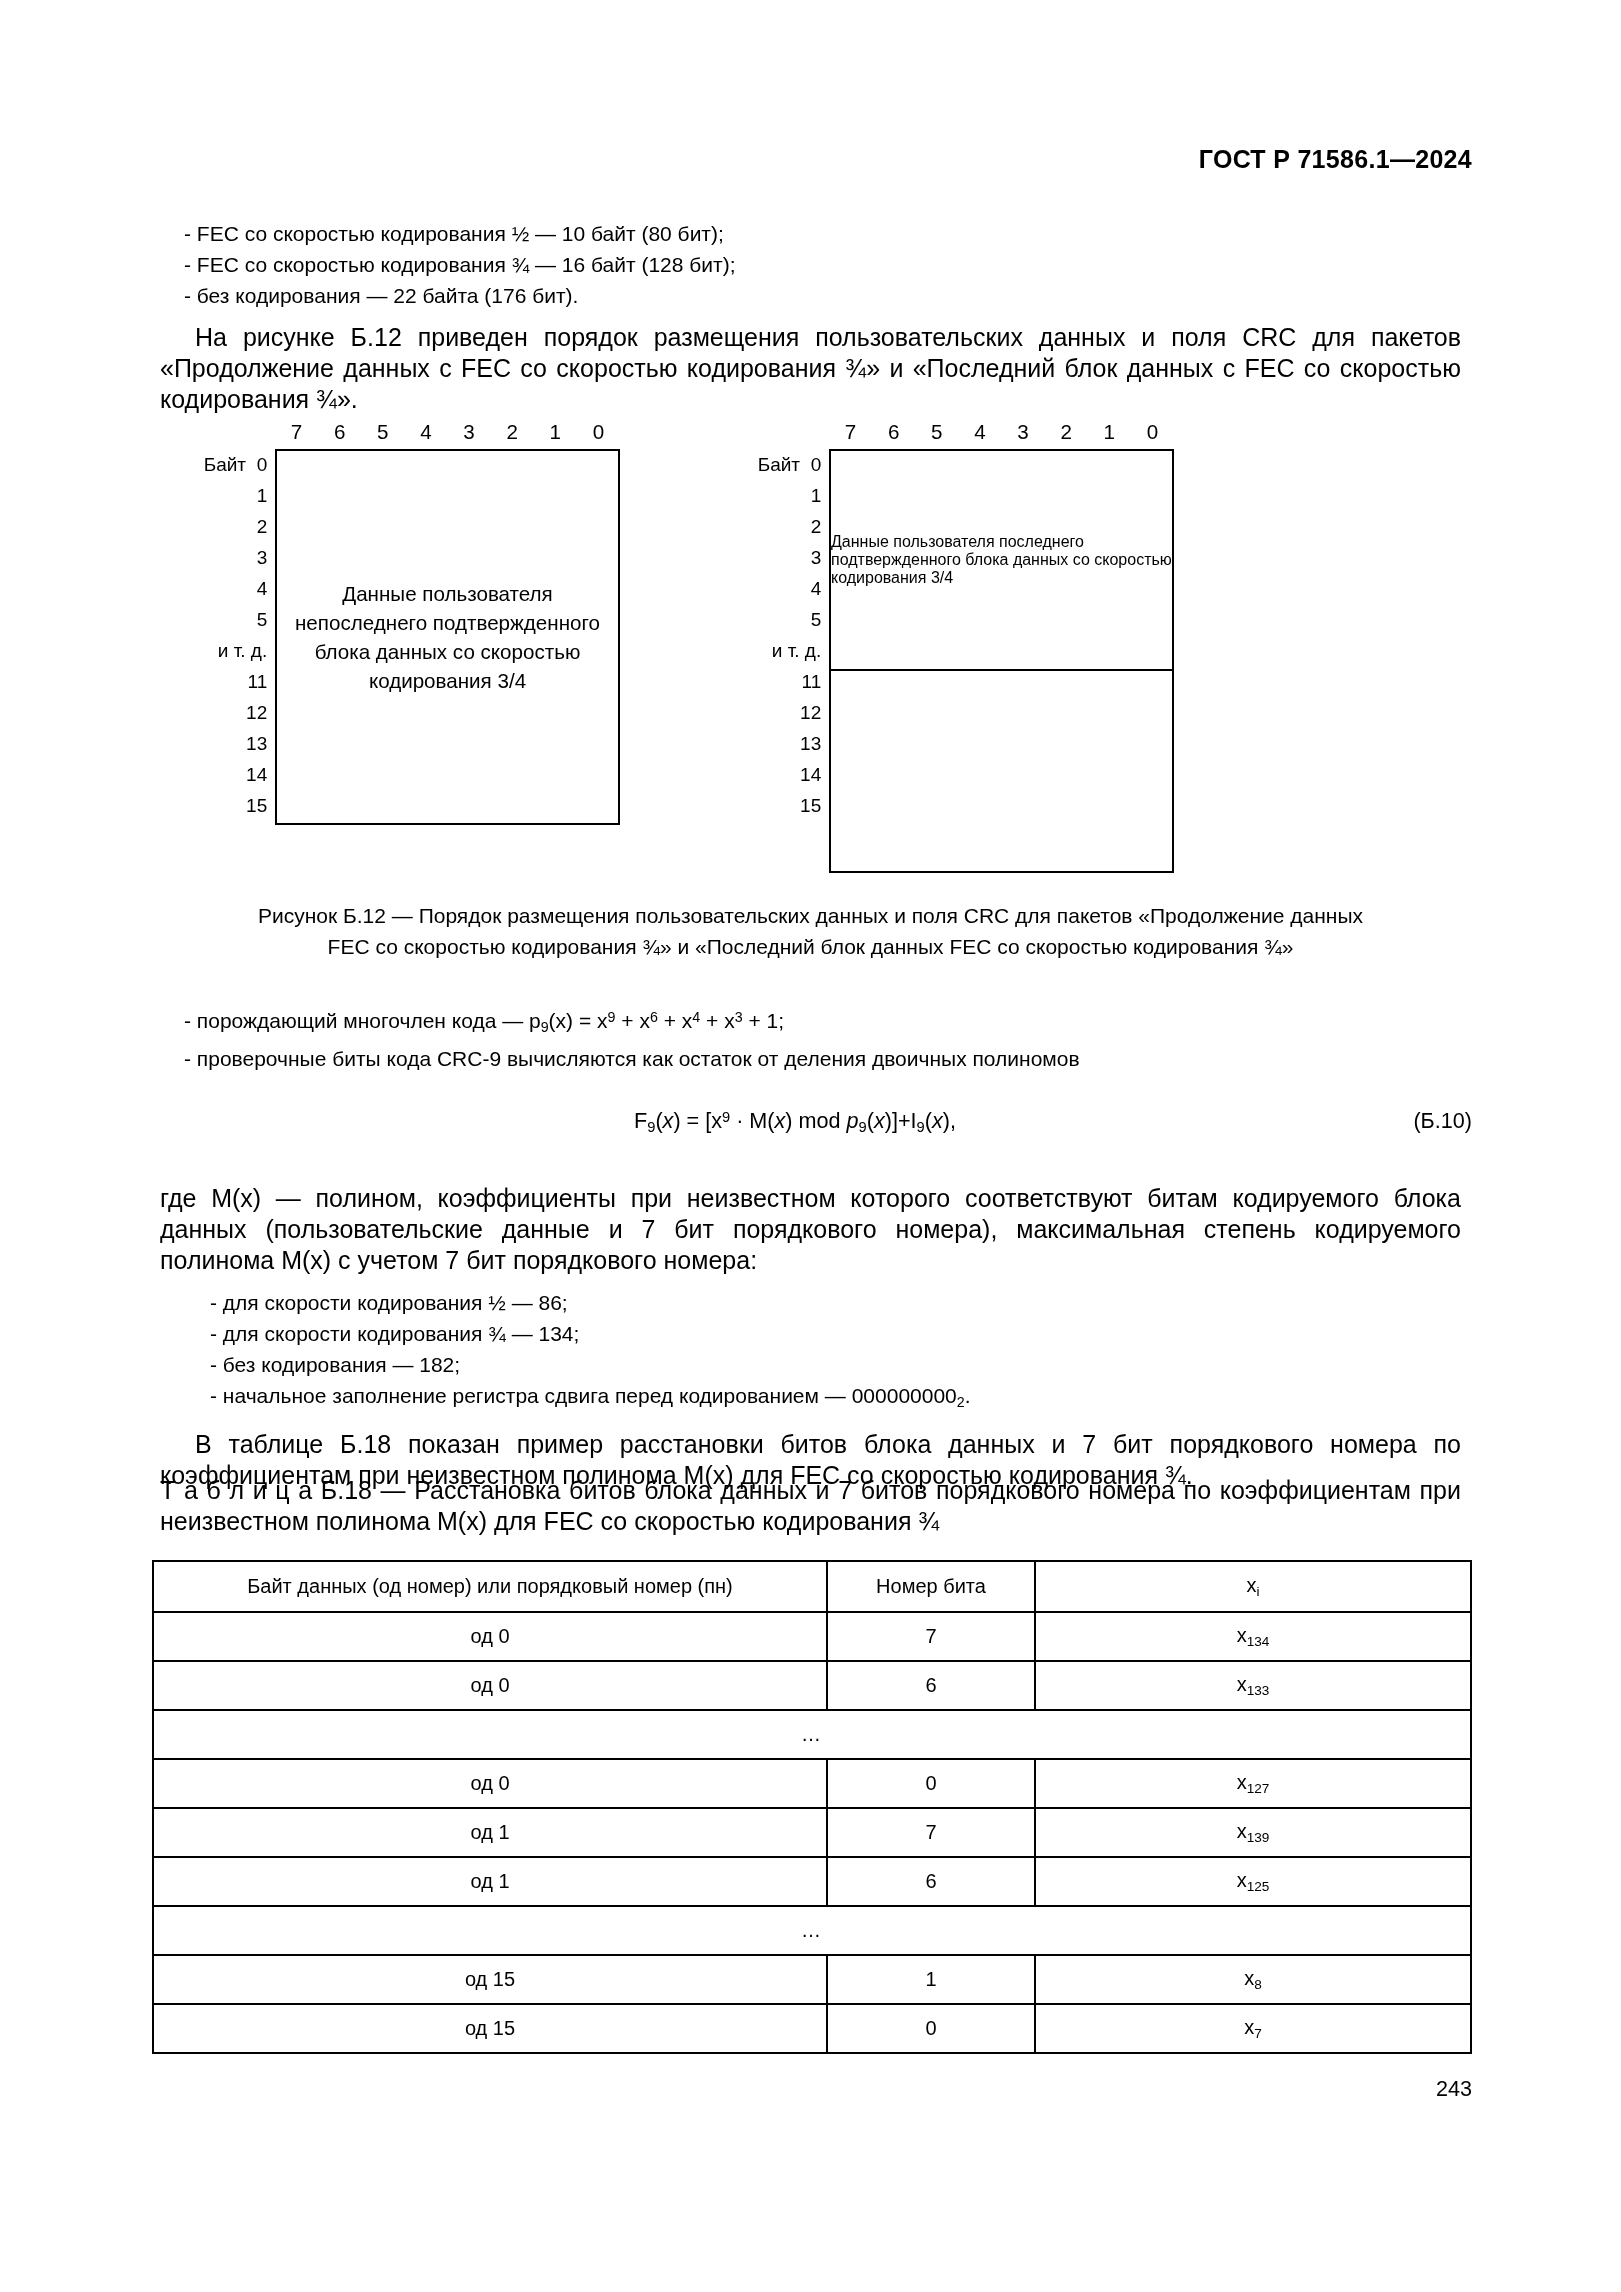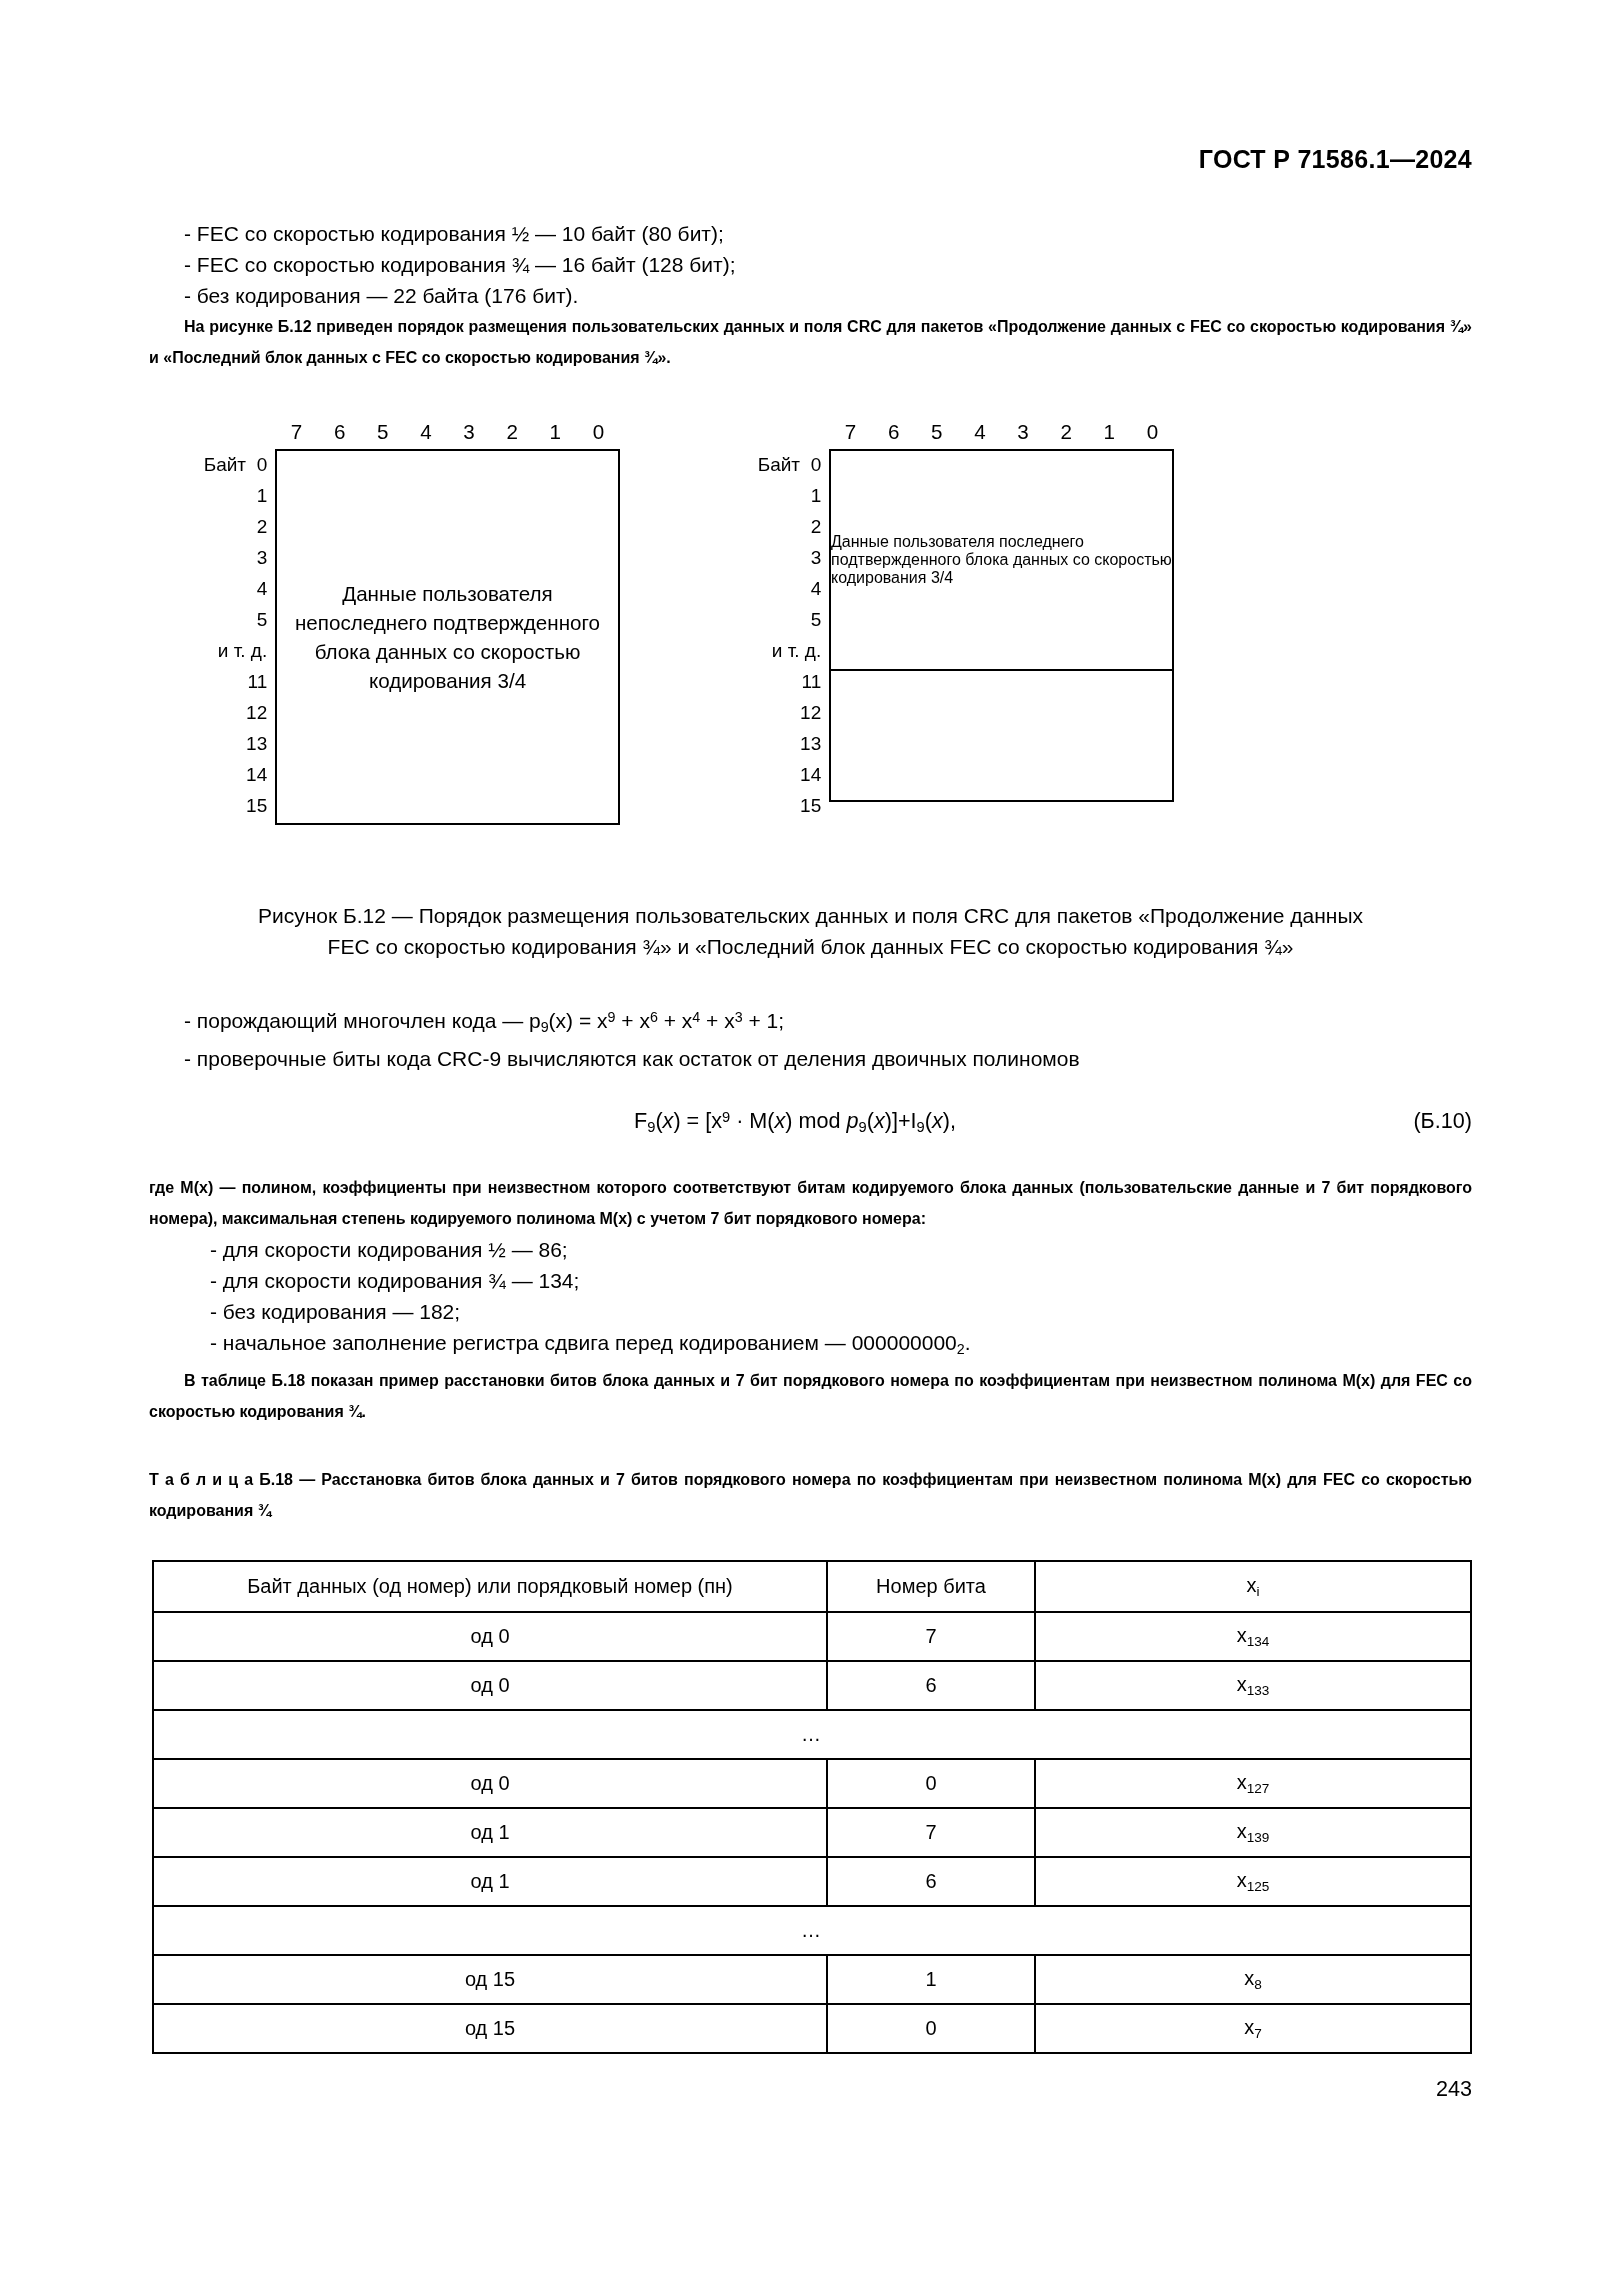--- a/index.html
+++ b/index.html
@@ -34,25 +34,24 @@
 
   
   .content {
     position: absolute;
     left: 149px;
     top: 218px;
     width: 1323px;
   }
 
   .para {
-    font-size: 16px;
+    font-size: 25px;
     line-height: 31px;
     text-align: justify;
-    margin: 0;
-    font-weight: bold;
+    margin: 11px;
   }
   .para.indent { text-indent: 35px; }
   .bullet {
     font-size: 21px;
     line-height: 31px;
     margin: 0;
     padding-left: 35px;
   }
   .bullet.deep { padding-left: 61px; }
 
@@ -118,21 +117,21 @@
   }
   .frame .cap {
     font-size: 20.6px;
     line-height: 29px;
     text-align: center;
     padding: 0 9.8px;
   }
   .split-frame {
     border: 2.9px solid #000;
     width: 345px;
-    height: 353px;
+    height: 424px;
     position: relative;
     display: flex;
     flex-direction: column;
     gap: 30px;
   }
   .split-frame .top-cell {
     height: 220px;
     border-bottom: 2.9px solid #000;
     display: flex;
     align-items: center;

